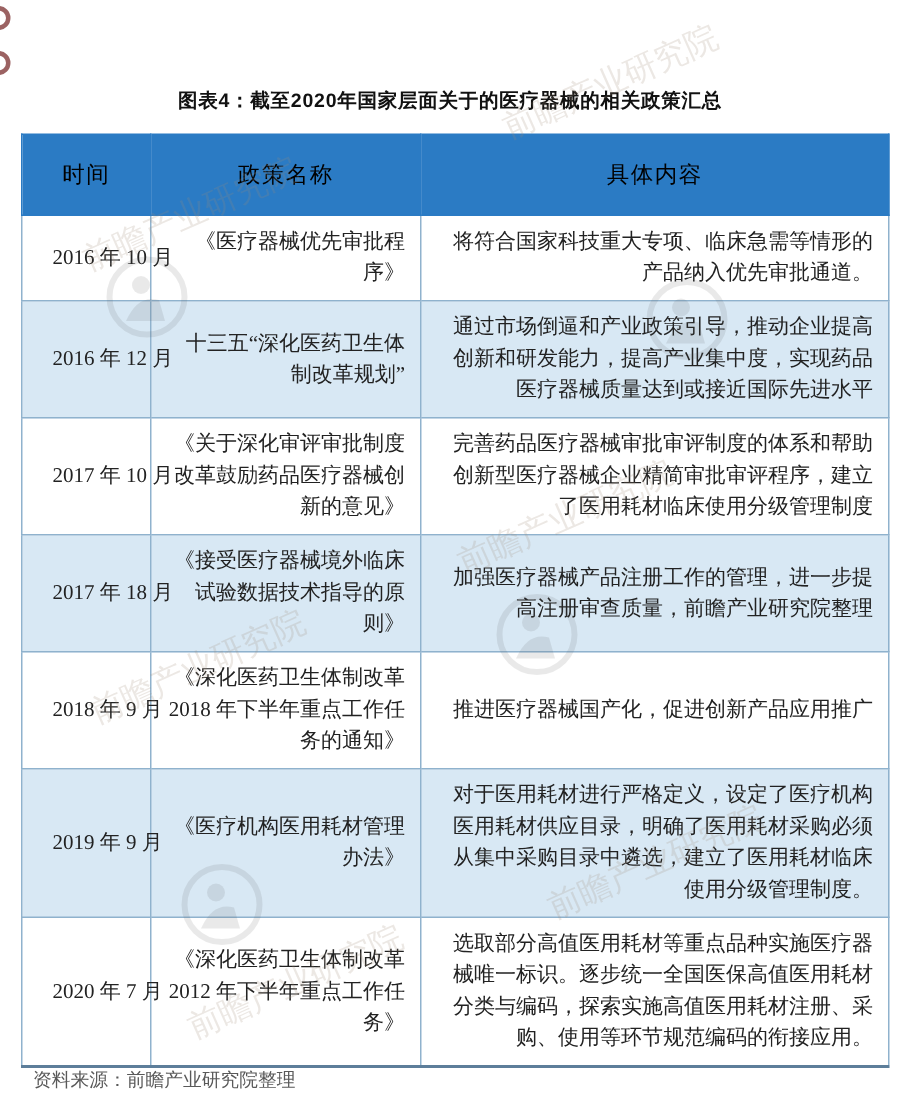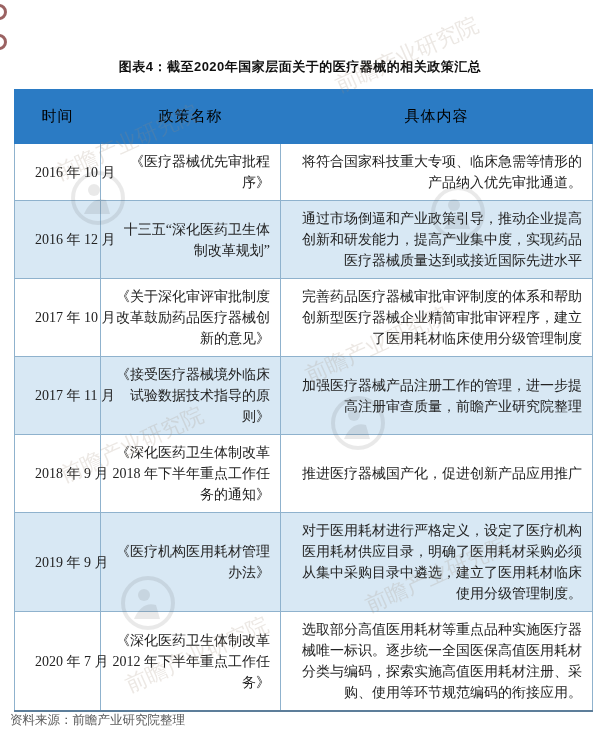--- a/index.html
+++ b/index.html
@@ -53,21 +53,21 @@
   }
   .policy-table tbody { border-bottom: 2px solid #5d7e9a; }
   td.cell-time { text-align: left; white-space: nowrap; padding-left: 20px; padding-right: 4px; }
   td.cell-policy, td.cell-content { text-align: right; }
   .footer {
     position: absolute;
     left: 0; right: 0;
     bottom: 10px;
     display: flex;
     justify-content: flex-start;
-    padding: 0 8px 0 10px;
+    padding: 0 8px 0 22px;
     font-size: 12.5px;
     color: var(--footer-text, #595959);
     flex-direction: column;
   }
   
   .wm-text {
     position: absolute;
     font-size: 22px;
     color: rgba(158, 138, 118, 0.20);
     transform: rotate(-24deg);
@@ -124,21 +124,21 @@
     <td class="cell-content">通过市场倒逼和产业政策引导，推动企业提高创新和研发能力，提高产业集中度，实现药品医疗器械质量达到或接近国际先进水平</td>
   </tr>
 
   <tr>
     <td class="cell-time">2017 年 10 月</td>
     <td class="cell-policy">《关于深化审评审批制度改革鼓励药品医疗器械创新的意见》</td>
     <td class="cell-content">完善药品医疗器械审批审评制度的体系和帮助创新型医疗器械企业精简审批审评程序，建立了医用耗材临床使用分级管理制度</td>
   </tr>
 
   <tr>
-    <td class="cell-time">2017 年 11 月</td>
+    <td class="cell-time">2017 年 18 月</td>
     <td class="cell-policy">《接受医疗器械境外临床试验数据技术指导的原则》</td>
     <td class="cell-content">加强医疗器械产品注册工作的管理，进一步提高注册审查质量，前瞻产业研究院整理</td>
   </tr>
 
   <tr>
     <td class="cell-time">2018 年 9 月</td>
     <td class="cell-policy">《深化医药卫生体制改革 2018 年下半年重点工作任务的通知》</td>
     <td class="cell-content">推进医疗器械国产化，促进创新产品应用推广</td>
   </tr>
 

